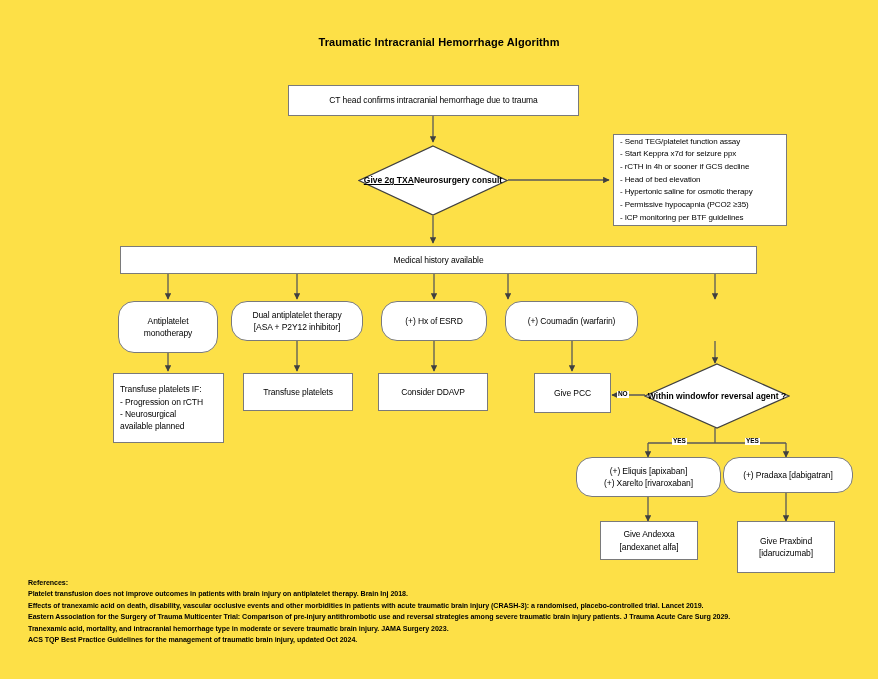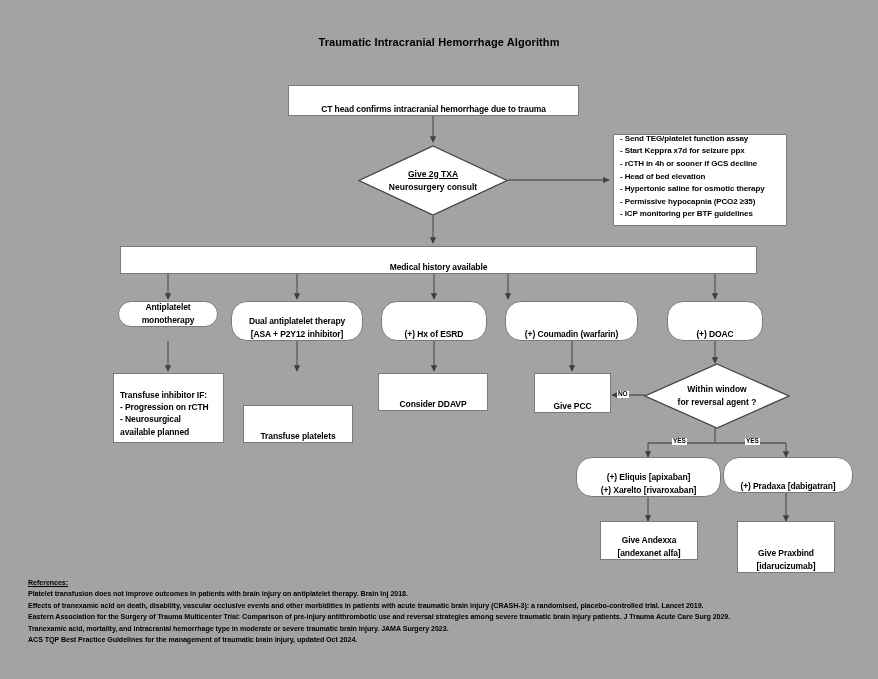--- a/index.html
+++ b/index.html
@@ -10,41 +10,41 @@
   }
   body {
     font-family: "Liberation Sans", sans-serif;
     color: #000000;
   }
   #page {
     position: relative;
     width: 878px;
     height: 679px;
     overflow: hidden;
-    background: #a3a3a3;
+    background: #fde047;
   }
   #connectors {
     position: absolute;
     left: 0;
     top: 0;
     width: 878px;
     height: 679px;
     pointer-events: none;
   }
   .node {
     position: absolute;
     box-sizing: border-box;
     background: #ffffff;
     border: 1px solid #7a7a7a;
     display: flex;
-    align-items: flex-end;
+    align-items: center;
     justify-content: center;
     text-align: center;
     font-size: 8.5px;
-    font-weight: bold;
+    font-weight: normal;
     line-height: 1.45;
     letter-spacing: -0.1px;
     z-index: 2;
   }
   .node.rounded {
     border-radius: 16px;
   }
   .node.left-align {
     justify-content: flex-start;
     text-align: left;
@@ -69,21 +69,21 @@
   }
   .diamond .dtext {
     position: absolute;
     left: 0;
     top: 0;
     width: 100%;
     height: 100%;
     display: flex;
     align-items: center;
     justify-content: center;
-    flex-direction: column;
+    flex-direction: row;
     font-size: 8.5px;
     font-weight: bold;
     line-height: 1.5;
     z-index: 1;
   }
   .dtext .emph {
     text-decoration: underline;
   }
   #title {
     position: absolute;
@@ -109,21 +109,20 @@
     position: absolute;
     left: 28px;
     top: 578px;
     width: 830px;
     font-size: 7.1px;
     font-weight: bold;
     line-height: 1.62;
     letter-spacing: -0.05px;
   }
   #references .ref-head {
-    text-decoration: underline;
   }
   #references div {
     white-space: nowrap;
   }
   .bullets div {
     white-space: nowrap;
     font-size: 8px;
     line-height: 1.58;
   }
 </style>
@@ -195,21 +194,21 @@
       <div>- Hypertonic saline for osmotic therapy</div>
       <div>- Permissive hypocapnia (PCO2 ≥35)</div>
       <div>- ICP monitoring per BTF guidelines</div>
     </div>
   </div>
 
   <div class="node" style="left:120px; top:246px; width:637px; height:28px;">
     <span>Medical history available</span>
   </div>
 
-  <div class="node rounded" style="left:118px; top:301px; width:100px; height:26px;">
+  <div class="node rounded" style="left:118px; top:301px; width:100px; height:52px;">
     <div class="lines">
       <div>Antiplatelet</div>
       <div>monotherapy</div>
     </div>
   </div>
 
   <div class="node rounded" style="left:231px; top:301px; width:132px; height:40px;">
     <div class="lines">
       <div>Dual antiplatelet therapy</div>
       <div>[ASA + P2Y12 inhibitor]</div>
@@ -217,34 +216,31 @@
   </div>
 
   <div class="node rounded" style="left:381px; top:301px; width:106px; height:40px;">
     <span>(+) Hx of ESRD</span>
   </div>
 
   <div class="node rounded" style="left:505px; top:301px; width:133px; height:40px;">
     <span>(+) Coumadin (warfarin)</span>
   </div>
 
-  <div class="node rounded" style="left:667px; top:301px; width:96px; height:40px;">
-    <span>(+) DOAC</span>
-  </div>
 
   <div class="node left-align" style="left:113px; top:373px; width:111px; height:70px;">
     <div class="lines">
-      <div>Transfuse inhibitor IF:</div>
+      <div>Transfuse platelets IF:</div>
       <div>- Progression on rCTH</div>
       <div>- Neurosurgical</div>
       <div>available planned</div>
     </div>
   </div>
 
-  <div class="node" style="left:243px; top:373px; width:110px; height:38px;margin-top:32px;">
+  <div class="node" style="left:243px; top:373px; width:110px; height:38px;">
     <span>Transfuse platelets</span>
   </div>
 
   <div class="node" style="left:378px; top:373px; width:110px; height:38px;">
     <span>Consider DDAVP</span>
   </div>
 
   <div class="node" style="left:534px; top:373px; width:77px; height:40px;">
     <span>Give PCC</span>
   </div>

